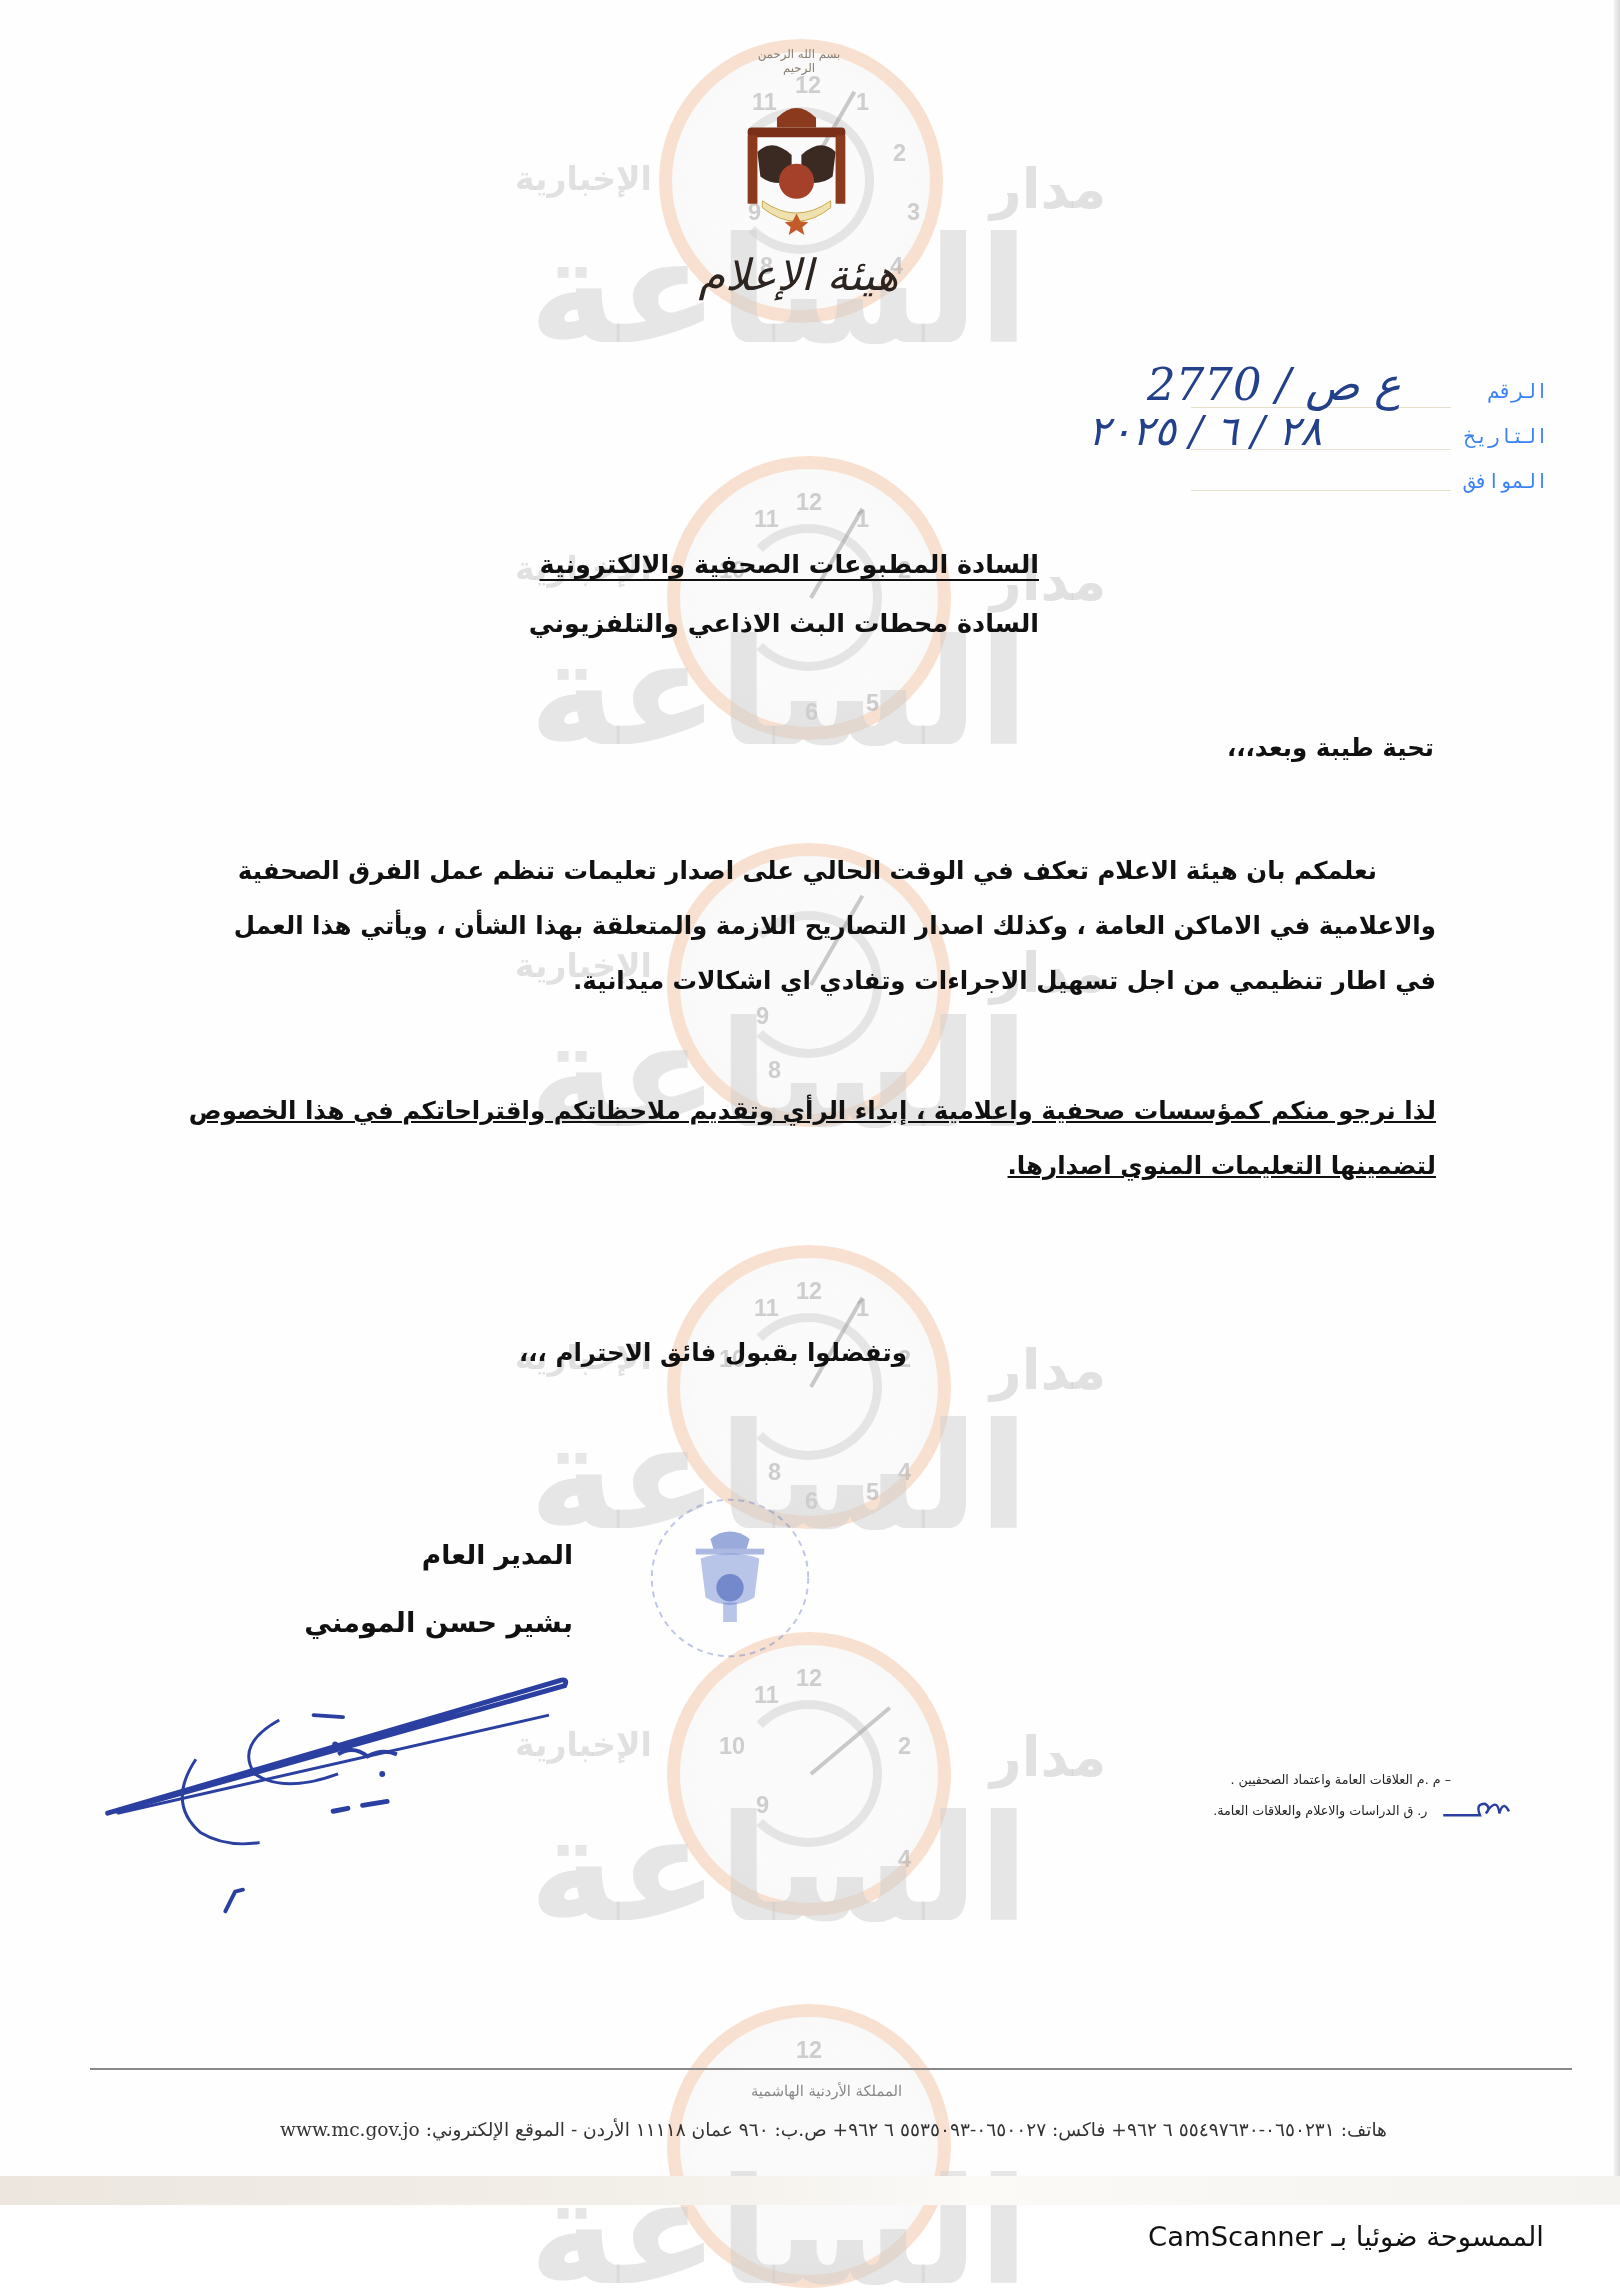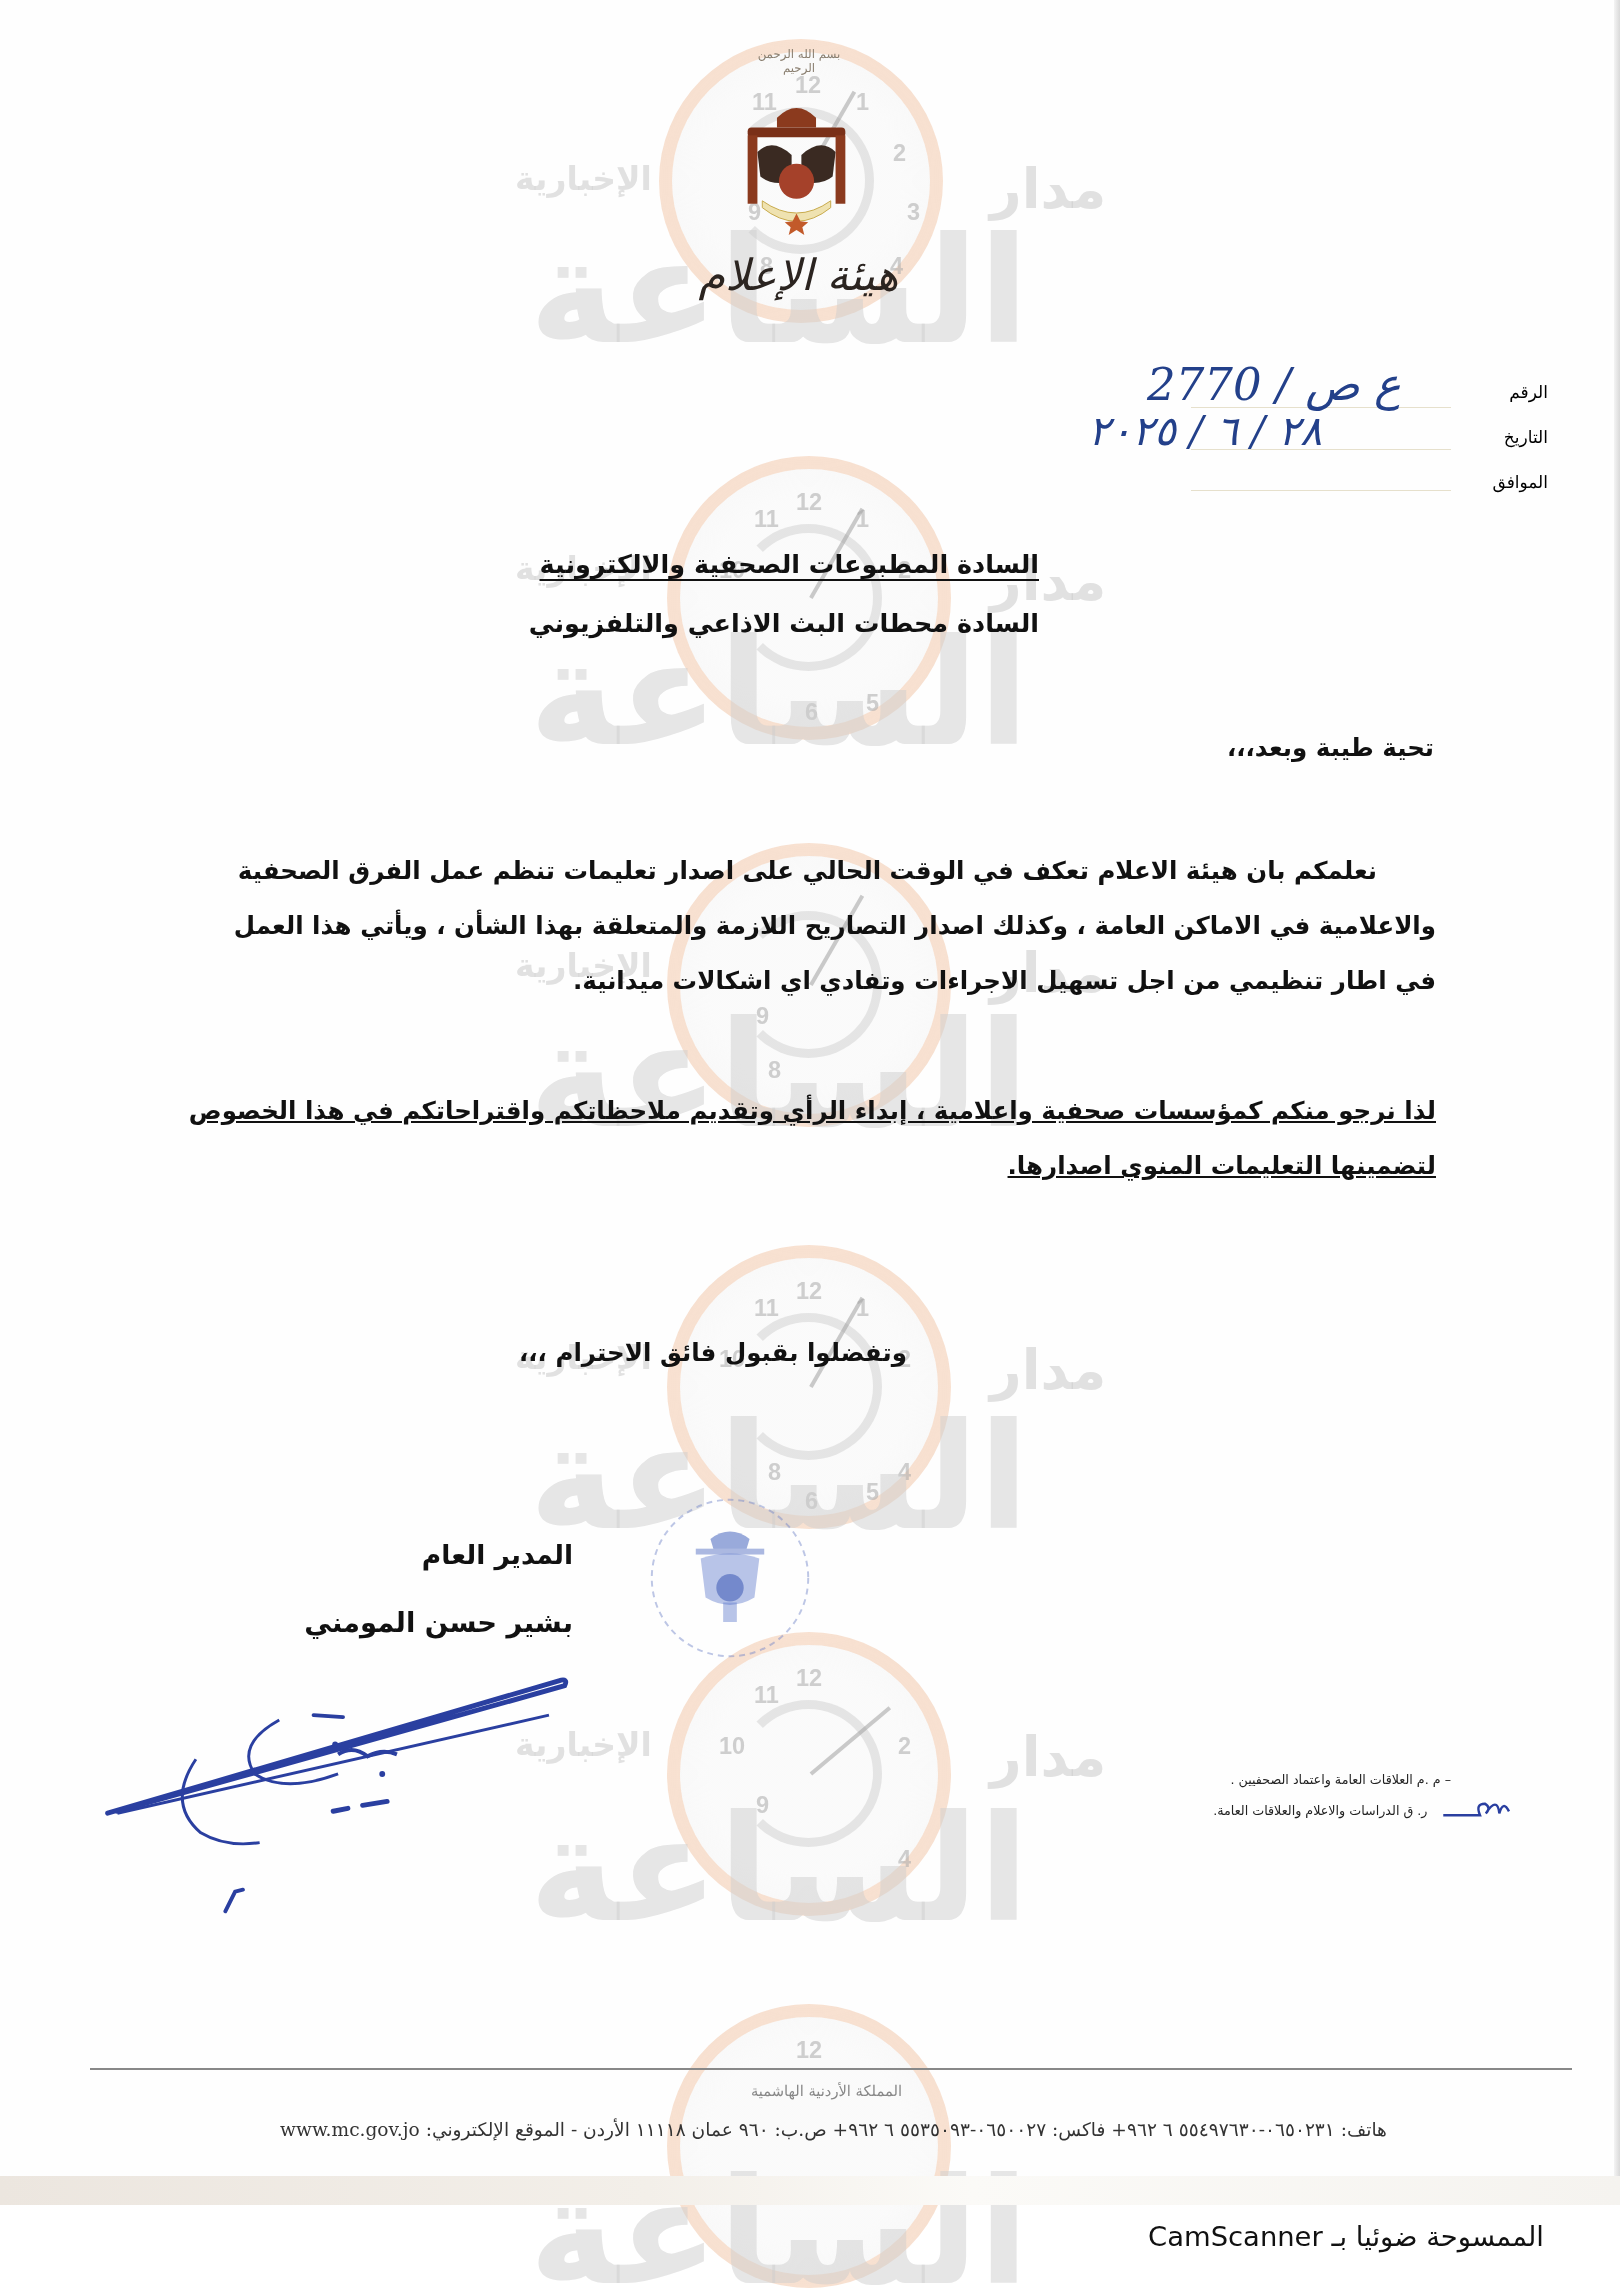--- a/index.html
+++ b/index.html
@@ -67,21 +67,21 @@
   }
   .org-name {
     position:absolute; left:676px; top:250px; width:245px; text-align:center;
     font-family:"DejaVu Serif", serif; font-size:43px; color:#2b2420; direction:rtl;
     font-style:italic;
   }
 
   
   .ref-labels { position:absolute; left:1460px; top:370px; width:88px; direction:rtl; }
   .ref-labels div {
-    font-family:Liberation Serif, serif; font-size:17px; color:#000000; height:45px; line-height:45px;
+    font-family:Liberation Mono, monospace; font-size:20px; color:#3b82f6; height:45px; line-height:45px;
   }
   .ref-line { position:absolute; height:1px; background:#e6e0cc; }
   .hand-ref {
     position:absolute; font-family:"DejaVu Serif", serif; color:#23408a; direction:rtl;
     white-space:nowrap; font-style:italic;
   }
   .addr {
     position:absolute; left:490px; width:549px; text-align:right; direction:rtl;
     font-family:"DejaVu Sans", sans-serif; font-weight:bold; font-size:25.5px; color:#111;
   }

